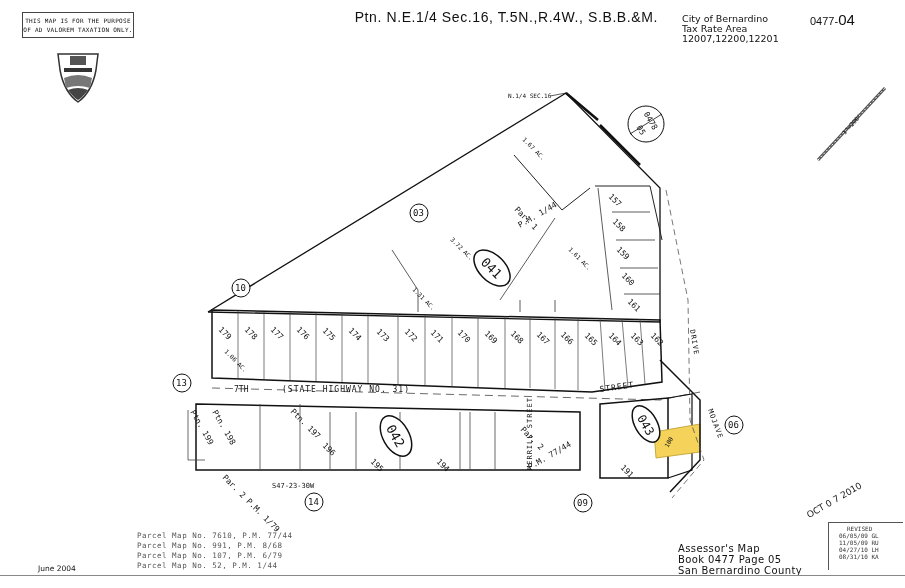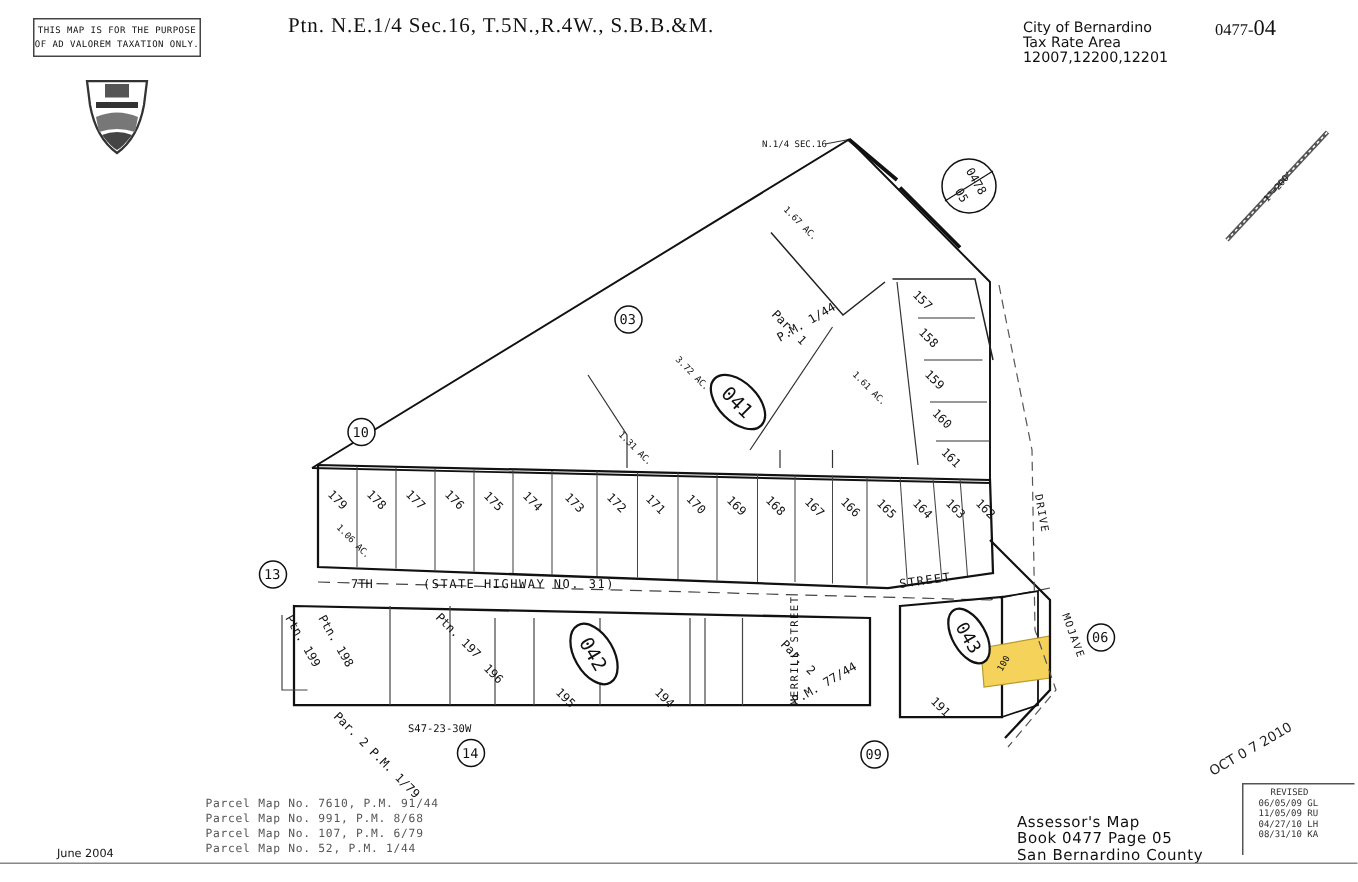--- a/index.html
+++ b/index.html
@@ -1,21 +1,21 @@
 <!DOCTYPE html>
 <html><head>
 <meta charset="utf-8">
 <style>
   html, body { margin:0; padding:0; background:#ffffff; }
   body { width:905px; height:588px; position:relative; overflow:hidden; font-family:"DejaVu Sans Mono", monospace; color:#111; }
   .abs { position:absolute; }
   .disclaimer { left:22px; top:12px; width:112px; height:26px; border:1px solid #444; font-size:6px; line-height:9px; text-align:center; padding-top:3px; box-sizing:border-box; letter-spacing:0.3px; }
-  .title { left:192px; top:10px; width:450px; text-align:left; font-family:Liberation Serif, serif; font-size:14px; line-height:15px; letter-spacing:0.6px; }
+  .title { left:208px; top:10px; width:450px; text-align:right; font-family:Liberation Sans, sans-serif; font-size:14px; line-height:15px; letter-spacing:0.6px; }
   .city { left:682px; top:14px; font-family:"DejaVu Sans", sans-serif; font-size:9.5px; line-height:10px; }
-  .mapno { left:810px; top:11px; font-family:Liberation Serif, serif; font-size:11px; }
+  .mapno { left:810px; top:11px; font-family:Liberation Sans, sans-serif; font-size:11px; }
   .mapno .pg { font-size:15px; }
   .parcelmaps { left:137px; top:531px; font-size:7.5px; line-height:10px; color:#555; letter-spacing:0.5px; }
   .date { left:38px; top:564px; font-size:7.5px; font-family:"DejaVu Sans", sans-serif; }
   .assessor { left:678px; top:543px; font-family:"DejaVu Sans", sans-serif; font-size:10px; line-height:11px; letter-spacing:0.4px; }
   .revised { left:828px; top:522px; width:75px; height:48px; border-left:1px solid #555; border-top:1px solid #555; font-size:6px; line-height:7px; padding:2px 0 0 10px; box-sizing:border-box; color:#333; }
   .revised .hdr { padding-left:8px; }
   .stamp { left:810px; top:510px; font-size:9px; transform:rotate(-30deg); transform-origin:left bottom; font-family:"DejaVu Sans", sans-serif; color:#222; white-space:nowrap; }
   .bottomline { left:0; top:575px; width:905px; height:1px; background:#888; }
   svg text { font-family:"DejaVu Sans Mono", monospace; fill:#111; }
 </style>
@@ -183,21 +183,21 @@
     <circle cx="314" cy="502" r="9" fill="#fff" stroke="#111"></circle>
       <text x="308" y="505">14</text>
     <circle cx="583" cy="503" r="9" fill="#fff" stroke="#111"></circle>
       <text x="577" y="506">09</text>
     <circle cx="734" cy="425" r="9" fill="#fff" stroke="#111"></circle>
       <text x="728" y="428">06</text>
   </g>
 </svg>
 
 <div class="abs parcelmaps">
-  <div>Parcel Map No. 7610, P.M. 91/44</div>
+  <div>Parcel Map No. 7610, P.M. 77/44</div>
   <div>Parcel Map No. 991, P.M. 8/68</div>
   <div>Parcel Map No. 107, P.M. 6/79</div>
   <div>Parcel Map No. 52, P.M. 1/44</div>
 </div>
 
 <div class="abs date">June 2004</div>
 
 <div class="abs assessor">
   <div>Assessor's Map</div>
   <div>Book 0477 Page 05</div>

